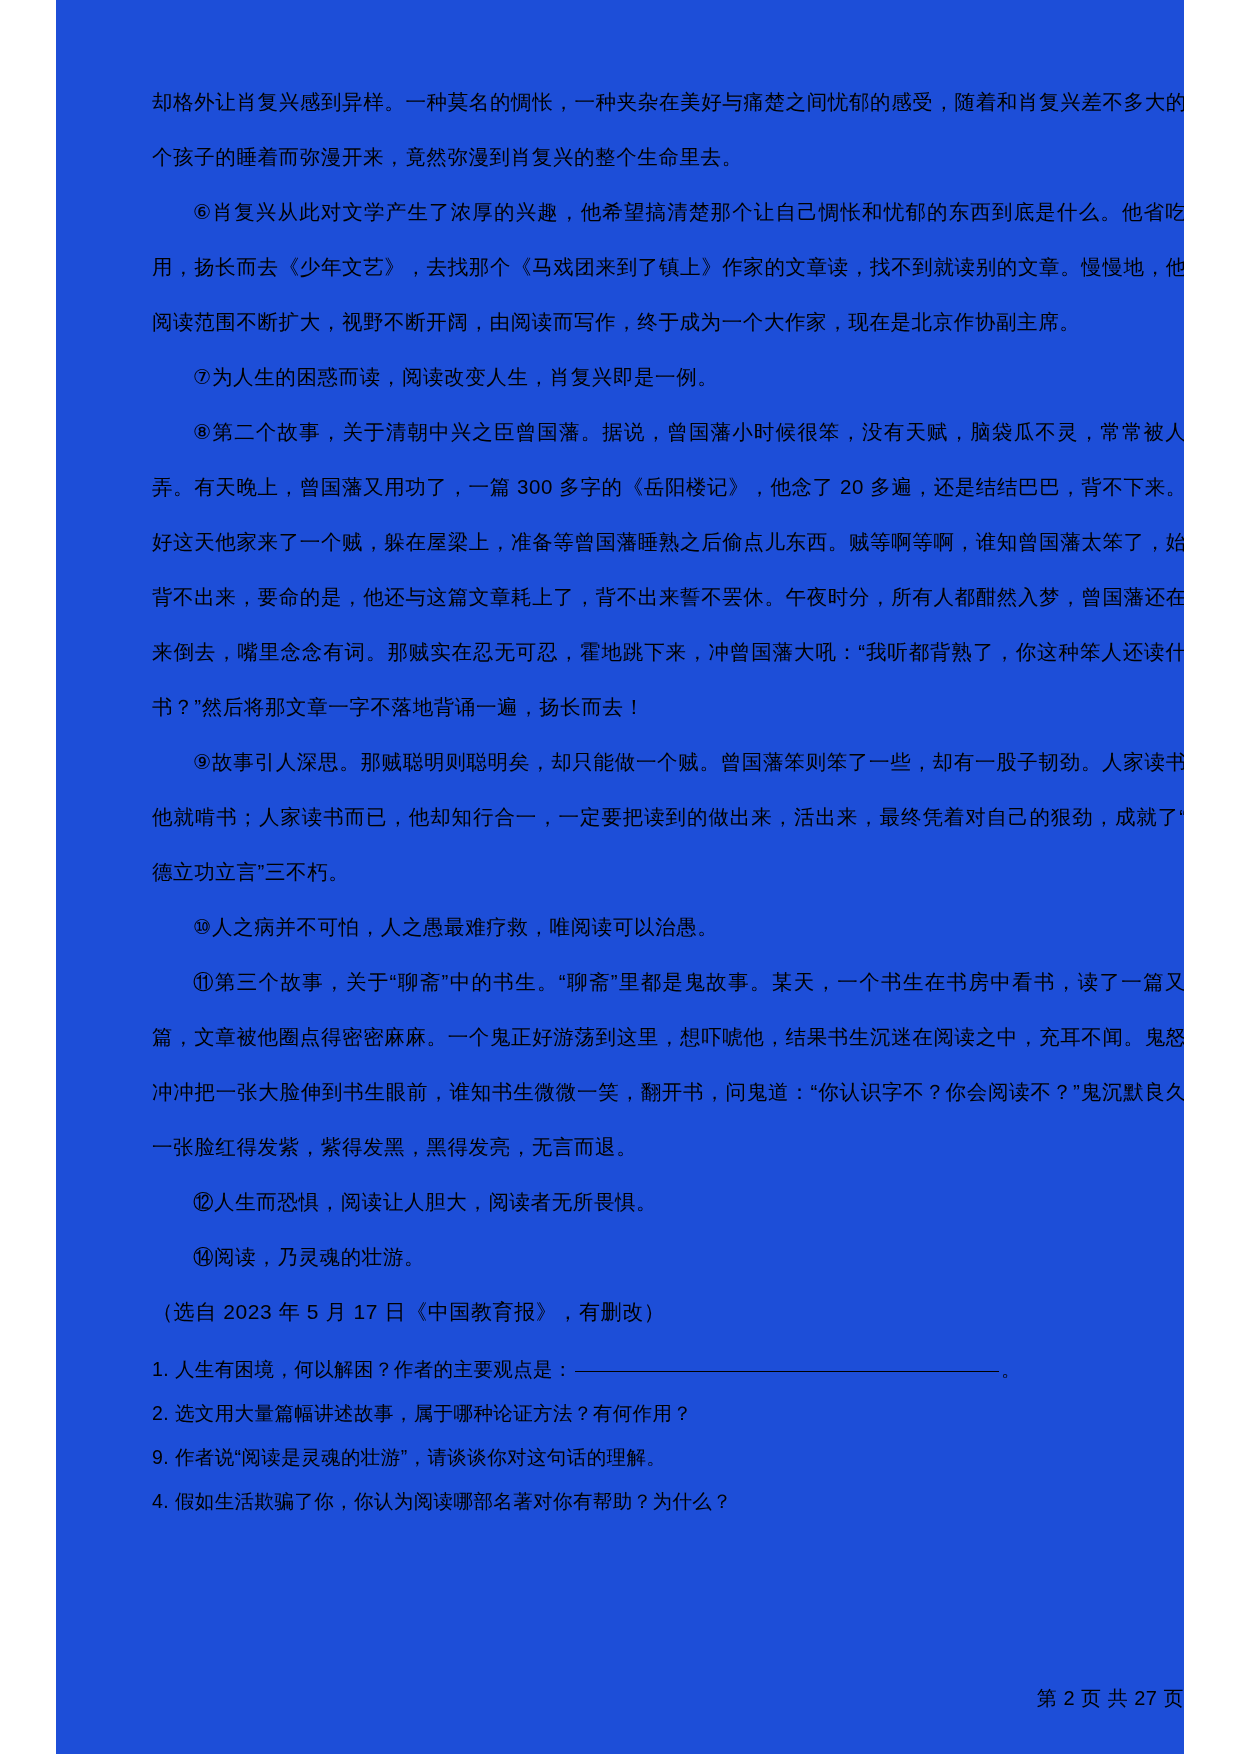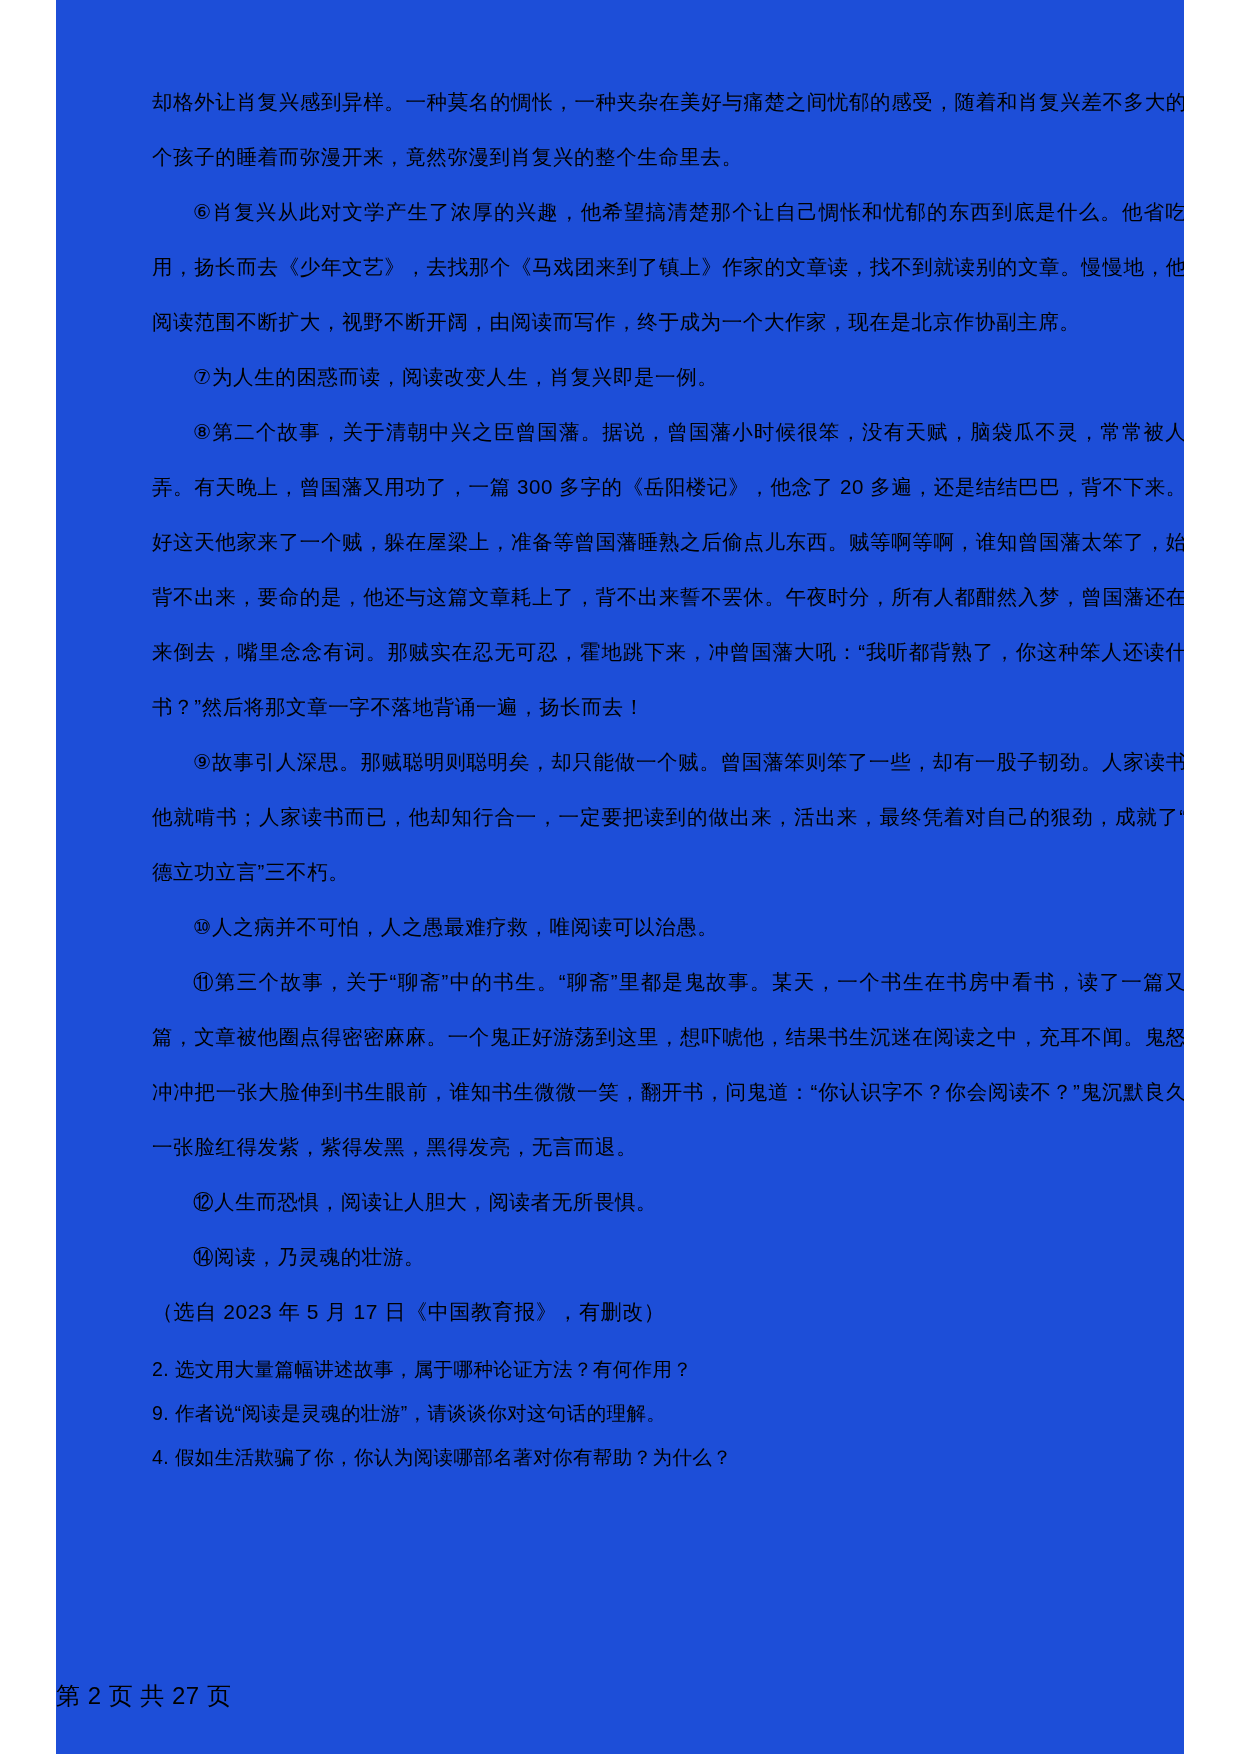--- a/index.html
+++ b/index.html
@@ -69,22 +69,22 @@
     height: 0;
     vertical-align: 4px;
     margin: 0 2px;
   }
   
   .footer {
     position: absolute;
     left: 0;
     right: 0;
     bottom: 42px;
-    text-align: left;
-    font-size: 24px;
+    text-align: right;
+    font-size: 20px;
     letter-spacing: 0.5px;
     color: #000000;
   }
 </style>
 </head>
 <body>
 
 <div class="page">
 
   <div class="content">
@@ -96,20 +96,23 @@
     <p class="para indent">⑨故事引人深思。那贼聪明则聪明矣，却只能做一个贼。曾国藩笨则笨了一些，却有一股子韧劲。人家读书，他就啃书；人家读书而已，他却知行合一，一定要把读到的做出来，活出来，最终凭着对自己的狠劲，成就了“立德立功立言”三不朽。</p>
     <p class="para indent">⑩人之病并不可怕，人之愚最难疗救，唯阅读可以治愚。</p>
     <p class="para indent">⑪第三个故事，关于“聊斋”中的书生。“聊斋”里都是鬼故事。某天，一个书生在书房中看书，读了一篇又一篇，文章被他圈点得密密麻麻。一个鬼正好游荡到这里，想吓唬他，结果书生沉迷在阅读之中，充耳不闻。鬼怒气冲冲把一张大脸伸到书生眼前，谁知书生微微一笑，翻开书，问鬼道：“你认识字不？你会阅读不？”鬼沉默良久，一张脸红得发紫，紫得发黑，黑得发亮，无言而退。</p>
     <p class="para indent">⑫人生而恐惧，阅读让人胆大，阅读者无所畏惧。</p>
     <p class="para indent">⑭阅读，乃灵魂的壮游。</p>
 
     <p class="source-line">（选自 2023 年 5 月 17 日《中国教育报》，有删改）</p>
 
     <div class="questions">
 
+      <p class="question">
+        <span>1. 人生有困境，何以解困？作者的主要观点是：</span><span class="blank-rule"></span><span>。</span>
+      </p>
 
       <p class="question">
         <span>2. 选文用大量篇幅讲述故事，属于哪种论证方法？有何作用？</span>
       </p>
 
       <p class="question">
         <span>9. 作者说“阅读是灵魂的壮游”，请谈谈你对这句话的理解。</span>
       </p>
 
       <p class="question">

